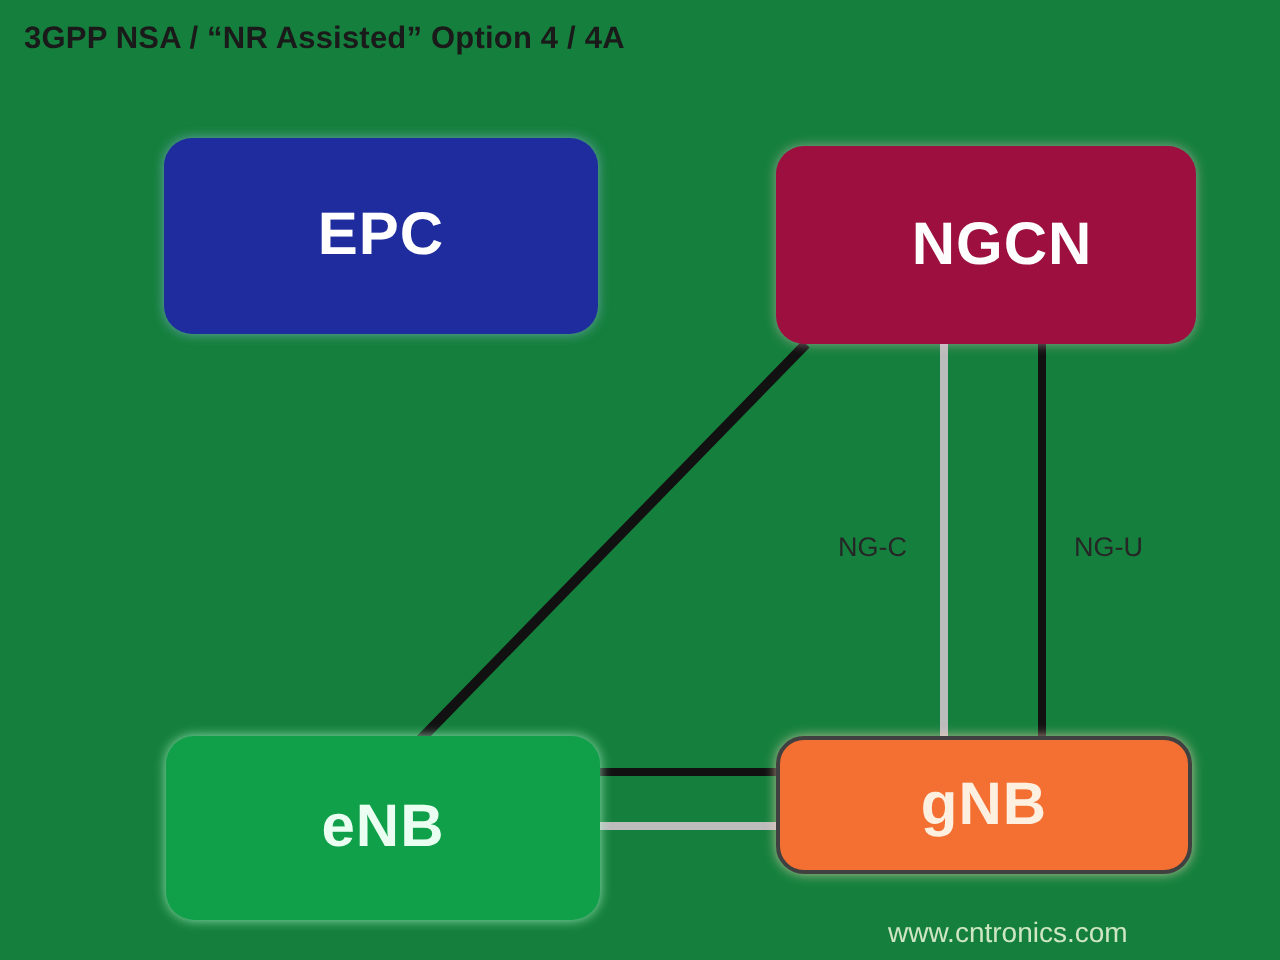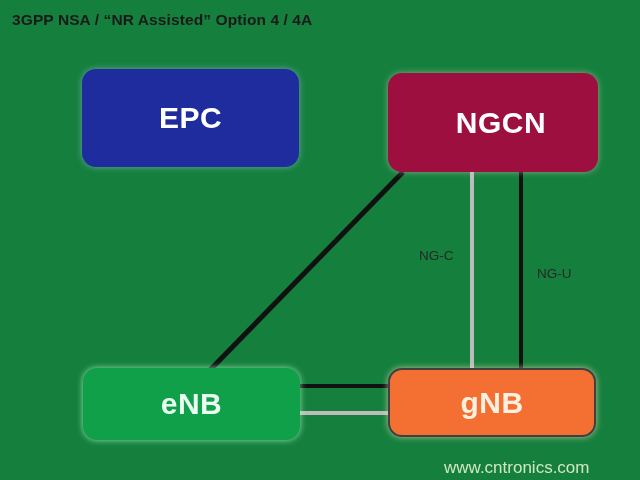--- a/index.html
+++ b/index.html
@@ -66,21 +66,21 @@
     left: 388px; top: 73px;
     width: 210px; height: 99px;
     background: #9c0f3e;
     box-shadow: 0 0 6px rgba(255,200,215,0.5);
     padding-left: 16px;
   }
   .node-ngcn .node-label { color: #fdfdfd; }
 
   .node-enb {
     left: 83px;  top: 368px;
-    width: 217px; height: 72px;
+    width: 217px; height: 92px;
     background: #10a04a;
     box-shadow: 0 0 6px rgba(190,255,215,0.75);
   }
   .node-enb .node-label { color: #eafff1; }
 
   .node-gnb {
     left: 388px; top: 368px;
     width: 208px; height: 69px;
     background: #f37032;
     border: 2px solid #404040;
@@ -89,29 +89,29 @@
   .node-gnb .node-label { color: #fdf0e0; }
 
   
   .edge-label {
     position: absolute;
     font-size: 13.5px;
     color: #262626;
     white-space: nowrap;
     z-index: 4;
   }
-  .label-ngc { left: 419px; top: 248px; }
+  .label-ngc { left: 419px; top: 266px; }
   .label-ngu { left: 537px; top: 266px; }
 
   
   .watermark {
     position: absolute;
     left: 444px;
     top: 458px;
-    font-size: 17px;
+    font-size: 14px;
     color: #cfe6c4;
     white-space: nowrap;
     z-index: 5;
   }
 </style>
 </head>
 <body>
 
 <div id="canvas">
 

